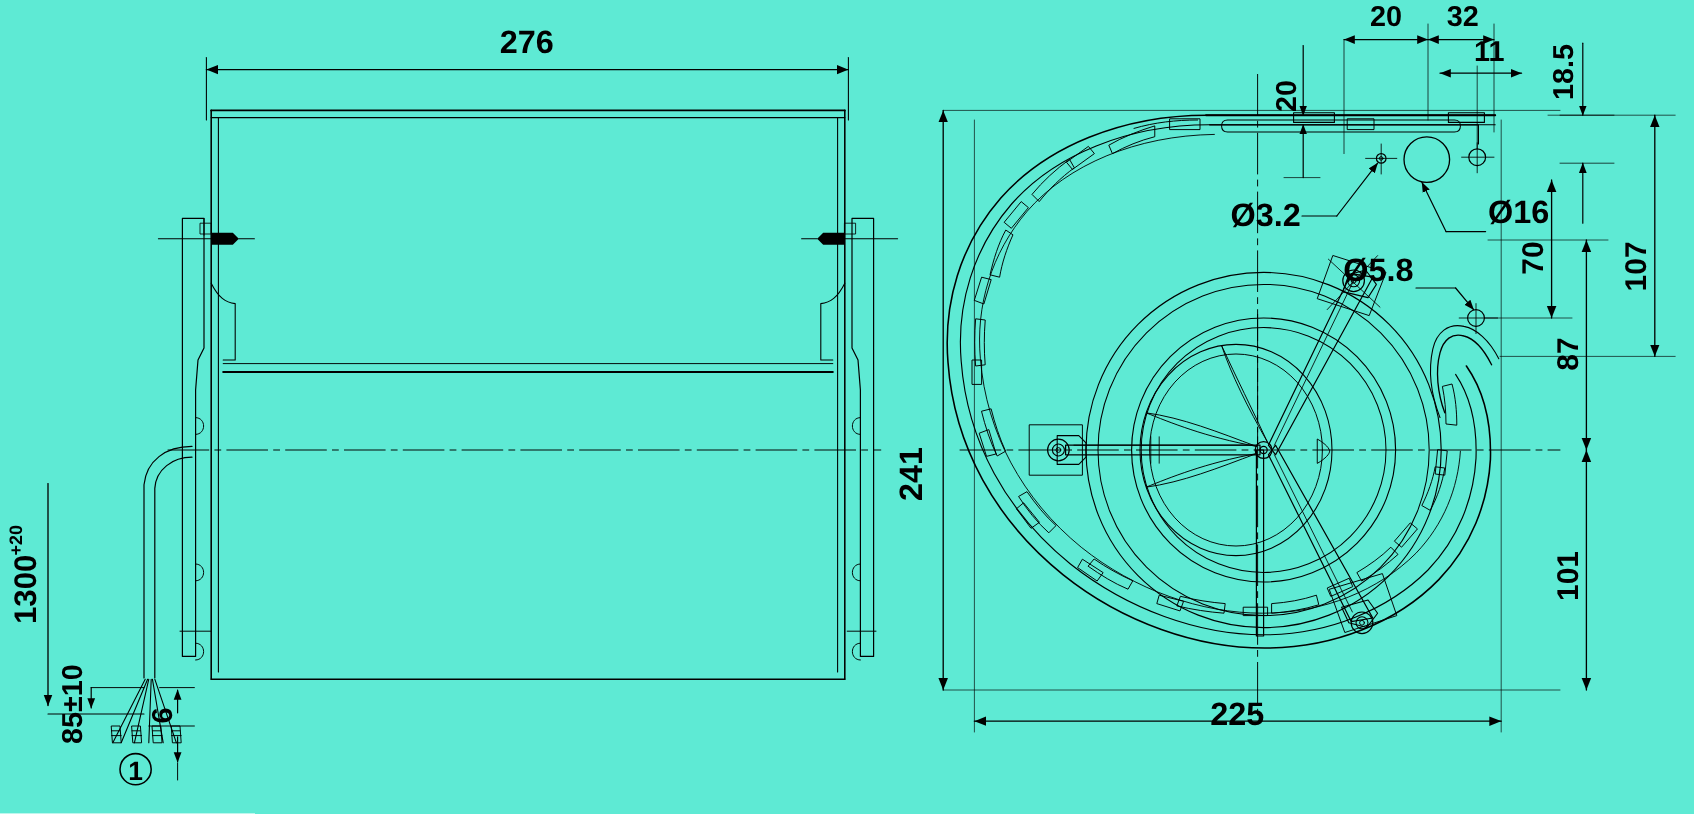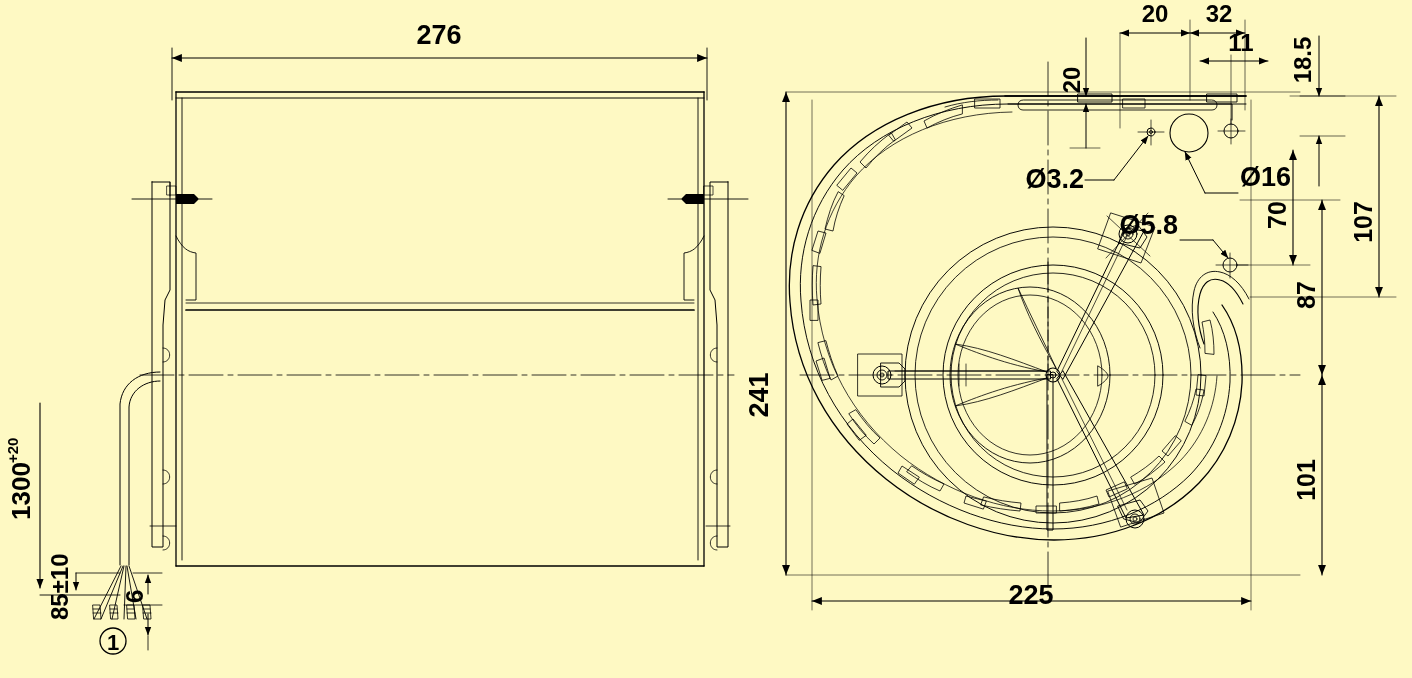--- a/index.html
+++ b/index.html
@@ -2,21 +2,21 @@
 <html><head>
 <meta charset="utf-8">
 <title>Blower Technical Drawing</title>
 <style>
   html,body{margin:0;padding:0;background:#ffffff;}
   body{
     width:1412px;height:678px;overflow:hidden;
     font-family:"Liberation Sans","DejaVu Sans",sans-serif;
     color:#000;
   }
-  #sheet{position:relative;width:1412px;height:678px;background:#fef9c3;}
+  #sheet{position:relative;width:1412px;height:678px;background:#5eead4;}
   svg{display:block;}
   .dimtext{
     font-family:"Liberation Sans","DejaVu Sans",sans-serif;
     font-weight:bold;
     fill:#000;
   }
 </style>
 </head>
 <body>
 

